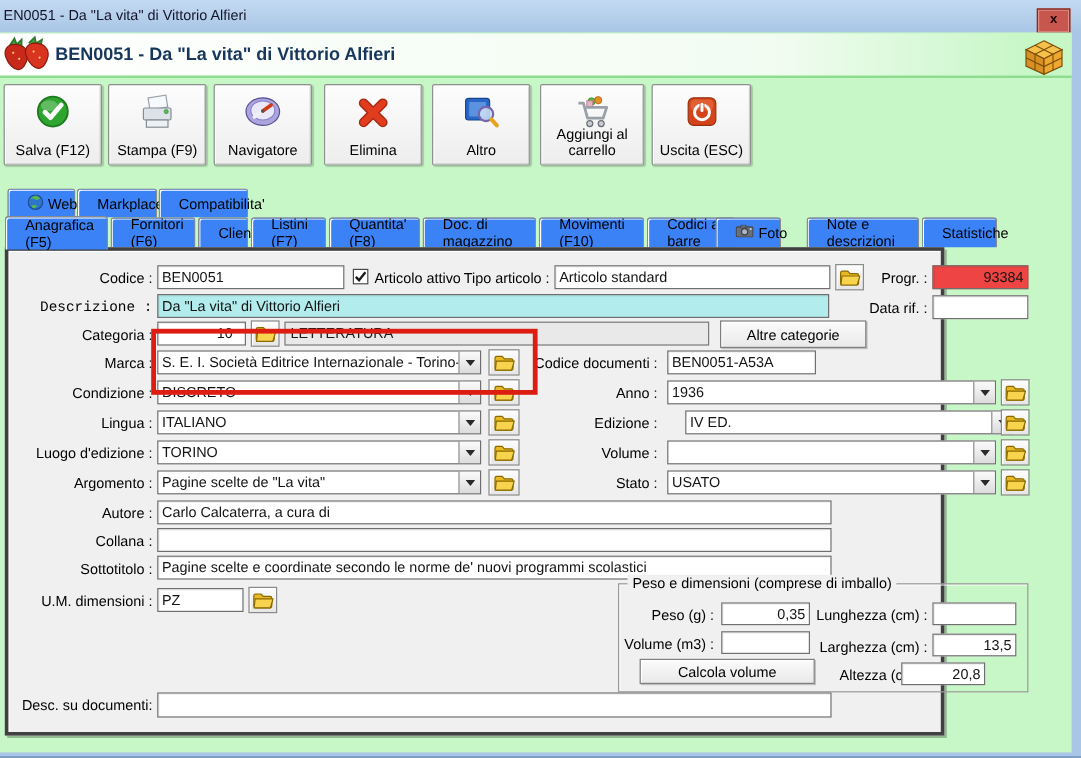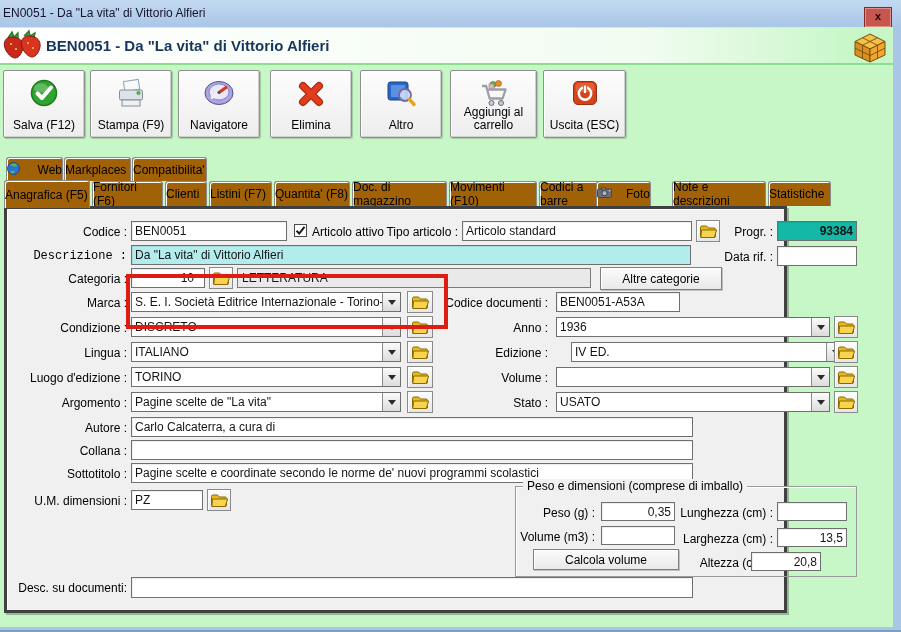--- a/index.html
+++ b/index.html
@@ -23,38 +23,38 @@
   .strawberry{position:absolute;left:1px;top:1px;}
   .cube{position:absolute;left:852px;top:4px;}
   
   .tbtn{position:absolute;top:43px;height:68px;background:linear-gradient(#fdfdfd,#ededed);
         border:1px solid #8f8f8f;border-radius:2px;box-sizing:border-box;
         box-shadow:inset 1px 1px 0 #fff, inset -1px -1px 0 #cfcfcf, 1px 1px 1px rgba(0,0,0,.18);
         display:flex;flex-direction:column;align-items:center;justify-content:flex-end;cursor:default;}
   .tbtn-icon{position:absolute;top:7px;left:0;right:0;display:flex;justify-content:center;}
   .tbtn-label{font-size:12px;color:#000;margin-bottom:5px;text-align:center;line-height:1.1;}
   
-  .tab{position:absolute;background:#a16207;border:1px solid #8a8a8a;border-bottom:none;
+  .tab{position:absolute;background:#3b82f6;border:1px solid #8a8a8a;border-bottom:none;
        border-radius:3px 3px 0 0;box-sizing:border-box;font-size:12px;color:#000;
-       display:flex;align-items:center;justify-content:space-between;gap:4px;cursor:default;
-       box-shadow:inset 1px 1px 0 #fff;}
+       display:flex;align-items:center;justify-content:flex-start;gap:4px;cursor:default;
+       box-shadow:inset 1px 1px 0 #fff;padding-left:16px;}
   .tabrow1 .tab{top:130px;height:24px;}
   .tabrow2 .tab{top:154px;height:25px;}
   .tabrow2 .tab.selected{top:153px;height:28px;z-index:6;}
   
   .panel{position:absolute;left:4px;top:179px;width:783px;height:407px;background:#f0f0f0;
          border:3px solid #404040;box-sizing:border-box;z-index:5;
          box-shadow:inset 1px 1px 0 #ffffff, 2px 2px 0 rgba(80,110,80,.45);}
   .lbl{position:absolute;font-size:12px;color:#000;text-align:right;white-space:nowrap;}
   .lbl-left{left:0;width:120px;}
   .tbx{position:absolute;font-family:"Liberation Sans",sans-serif;font-size:12px;color:#141414;
        background:#fff;border:1px solid #6f6f6f;box-sizing:border-box;height:20px;padding:0 3px;
        box-shadow:inset 1px 1px 0 rgba(0,0,0,.07);}
   .num{text-align:right;}
-  .gray{background:#14b8a6;font-weight:bold;}
+  .gray{background:#ef4444;}
   .cyan{background:#b2ecec;}
   .robox{position:absolute;font-size:12px;color:#1a1a1a;background:#e9e9e9;border:1px solid #7a7a7a;
          box-sizing:border-box;height:20px;line-height:18px;padding:0 4px;overflow:hidden;white-space:nowrap;}
   .combo{position:absolute;height:20px;background:#fff;border:1px solid #6f6f6f;box-sizing:border-box;
          overflow:hidden;cursor:default;}
   .combo-text{position:absolute;left:3px;top:2px;right:18px;font-size:12px;color:#141414;
               white-space:nowrap;overflow:hidden;}
   .combo-arrow{position:absolute;right:0;top:0;bottom:0;width:17px;background:linear-gradient(#fbfbfb,#dcdcdc);
                border-left:1px solid #8a8a8a;display:flex;align-items:center;justify-content:center;}
   .tri{width:0;height:0;border-left:4px solid transparent;border-right:4px solid transparent;

